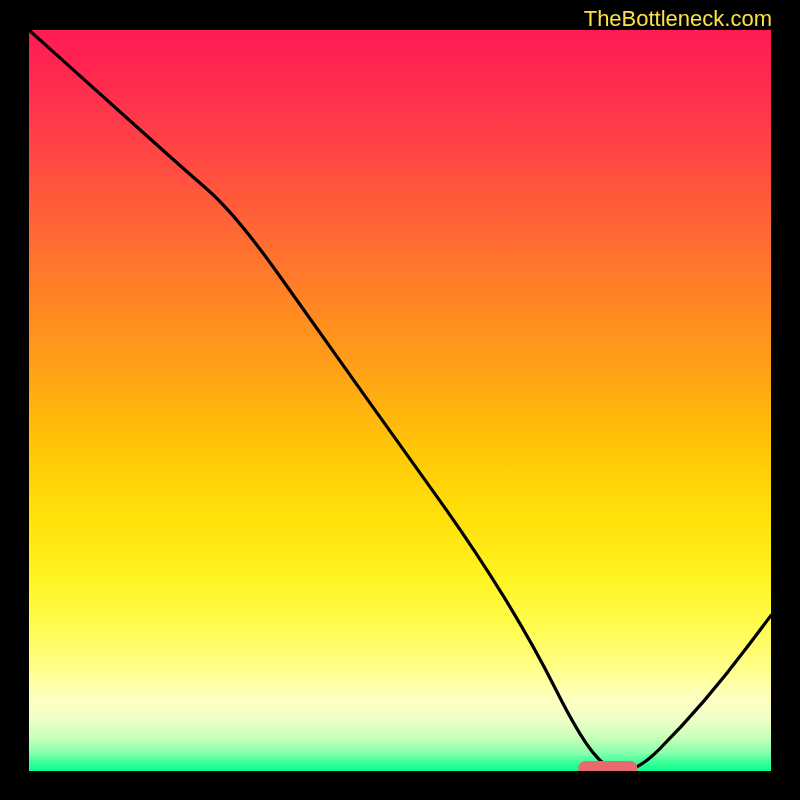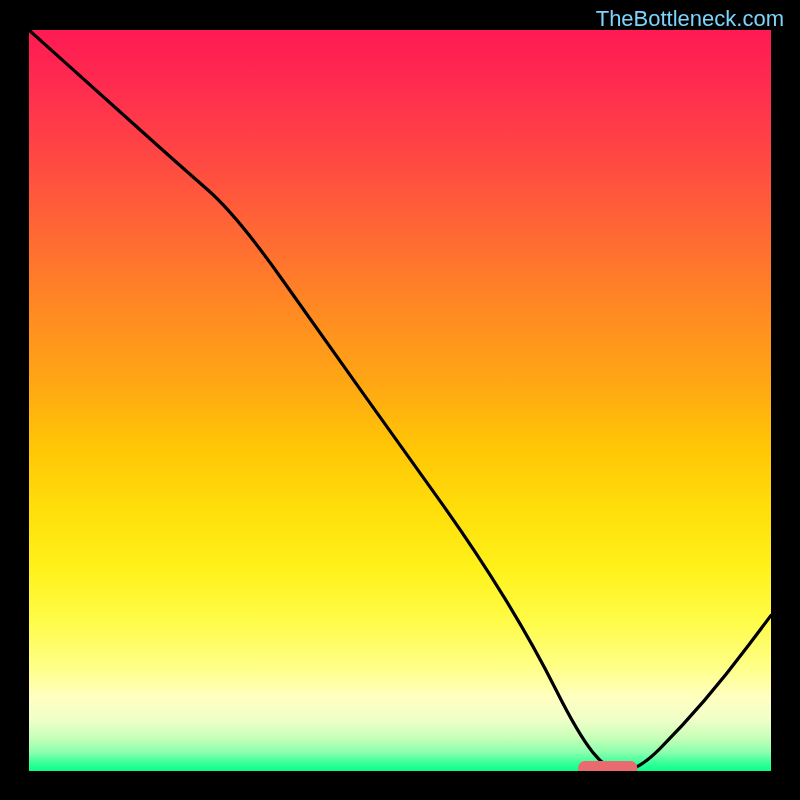--- a/index.html
+++ b/index.html
@@ -6,22 +6,22 @@
   body {
     width: 800px;
     height: 800px;
     background: #000;
     position: relative;
     font-family: Arial, sans-serif;
   }
   .watermark {
     position: absolute;
     top: 6px;
-    right: 16px;
-    color: #7dd3fc;
+    right: 28px;
+    color: #fde047;
     font-size: 22px;
     font-weight: 500;
     z-index: 10;
   }
   .plot-area {
     position: absolute;
     left: 29px;
     top: 30px;
     width: 742px;
     height: 741px;

